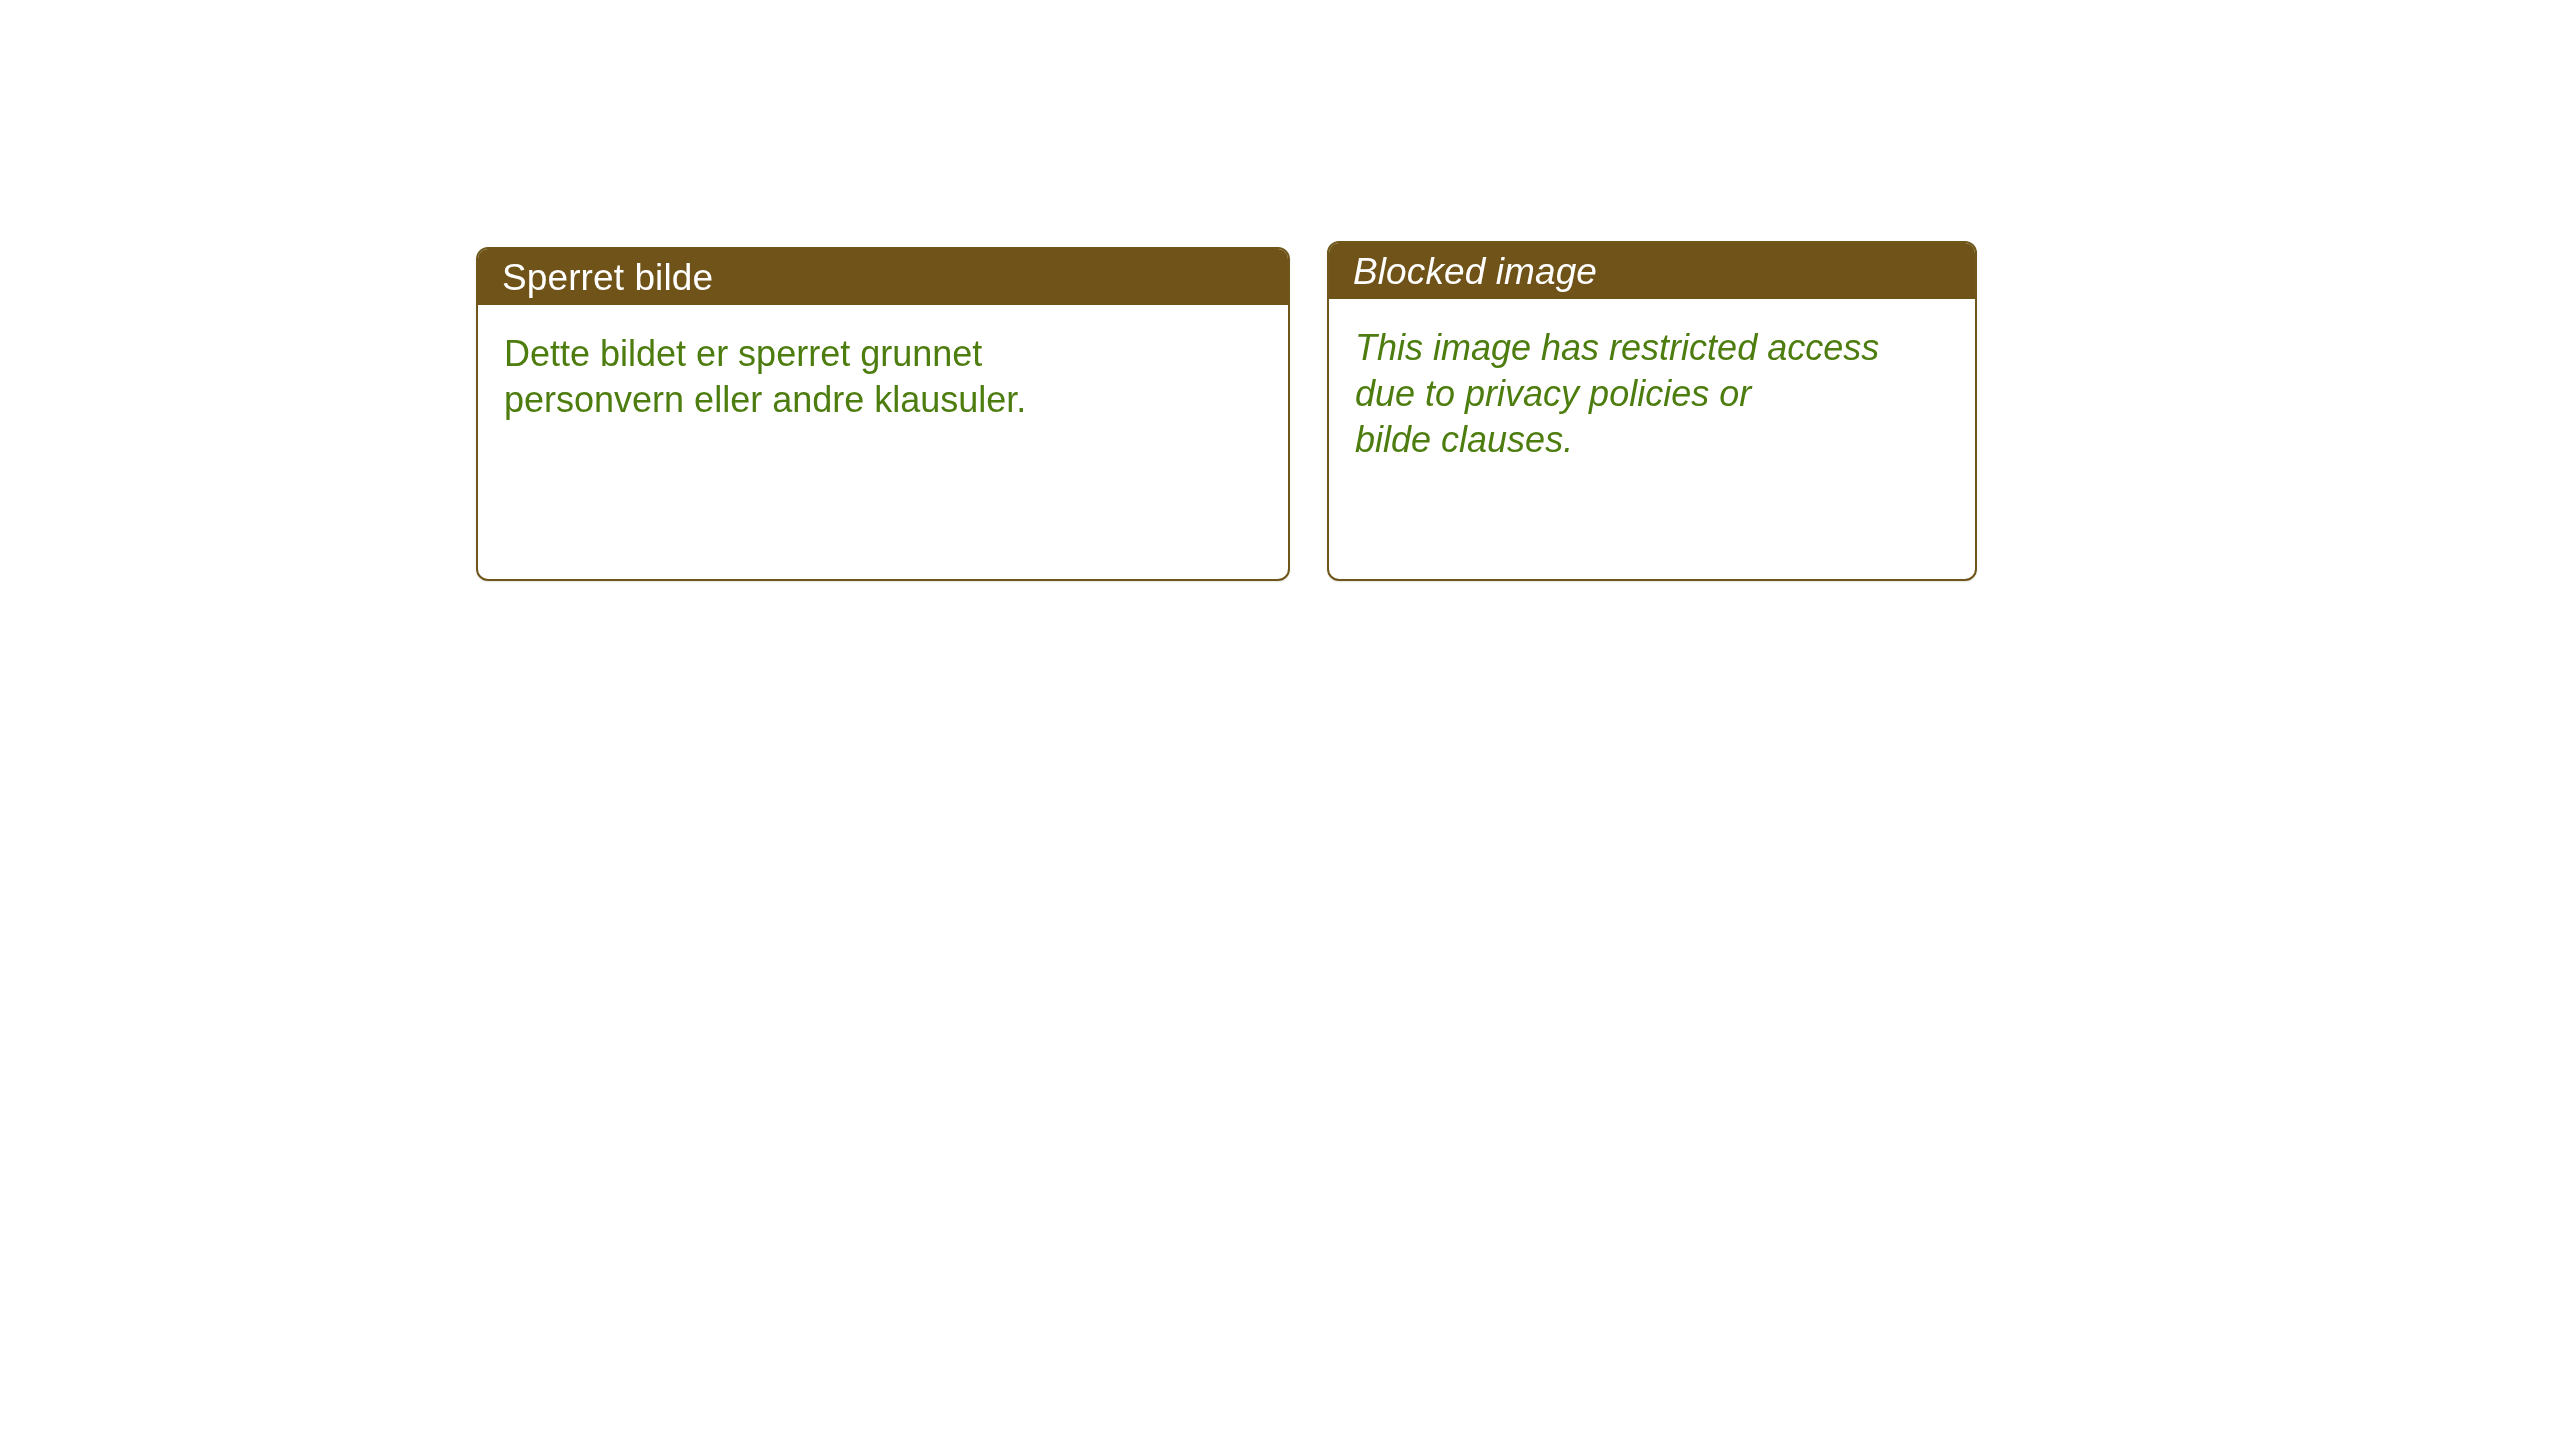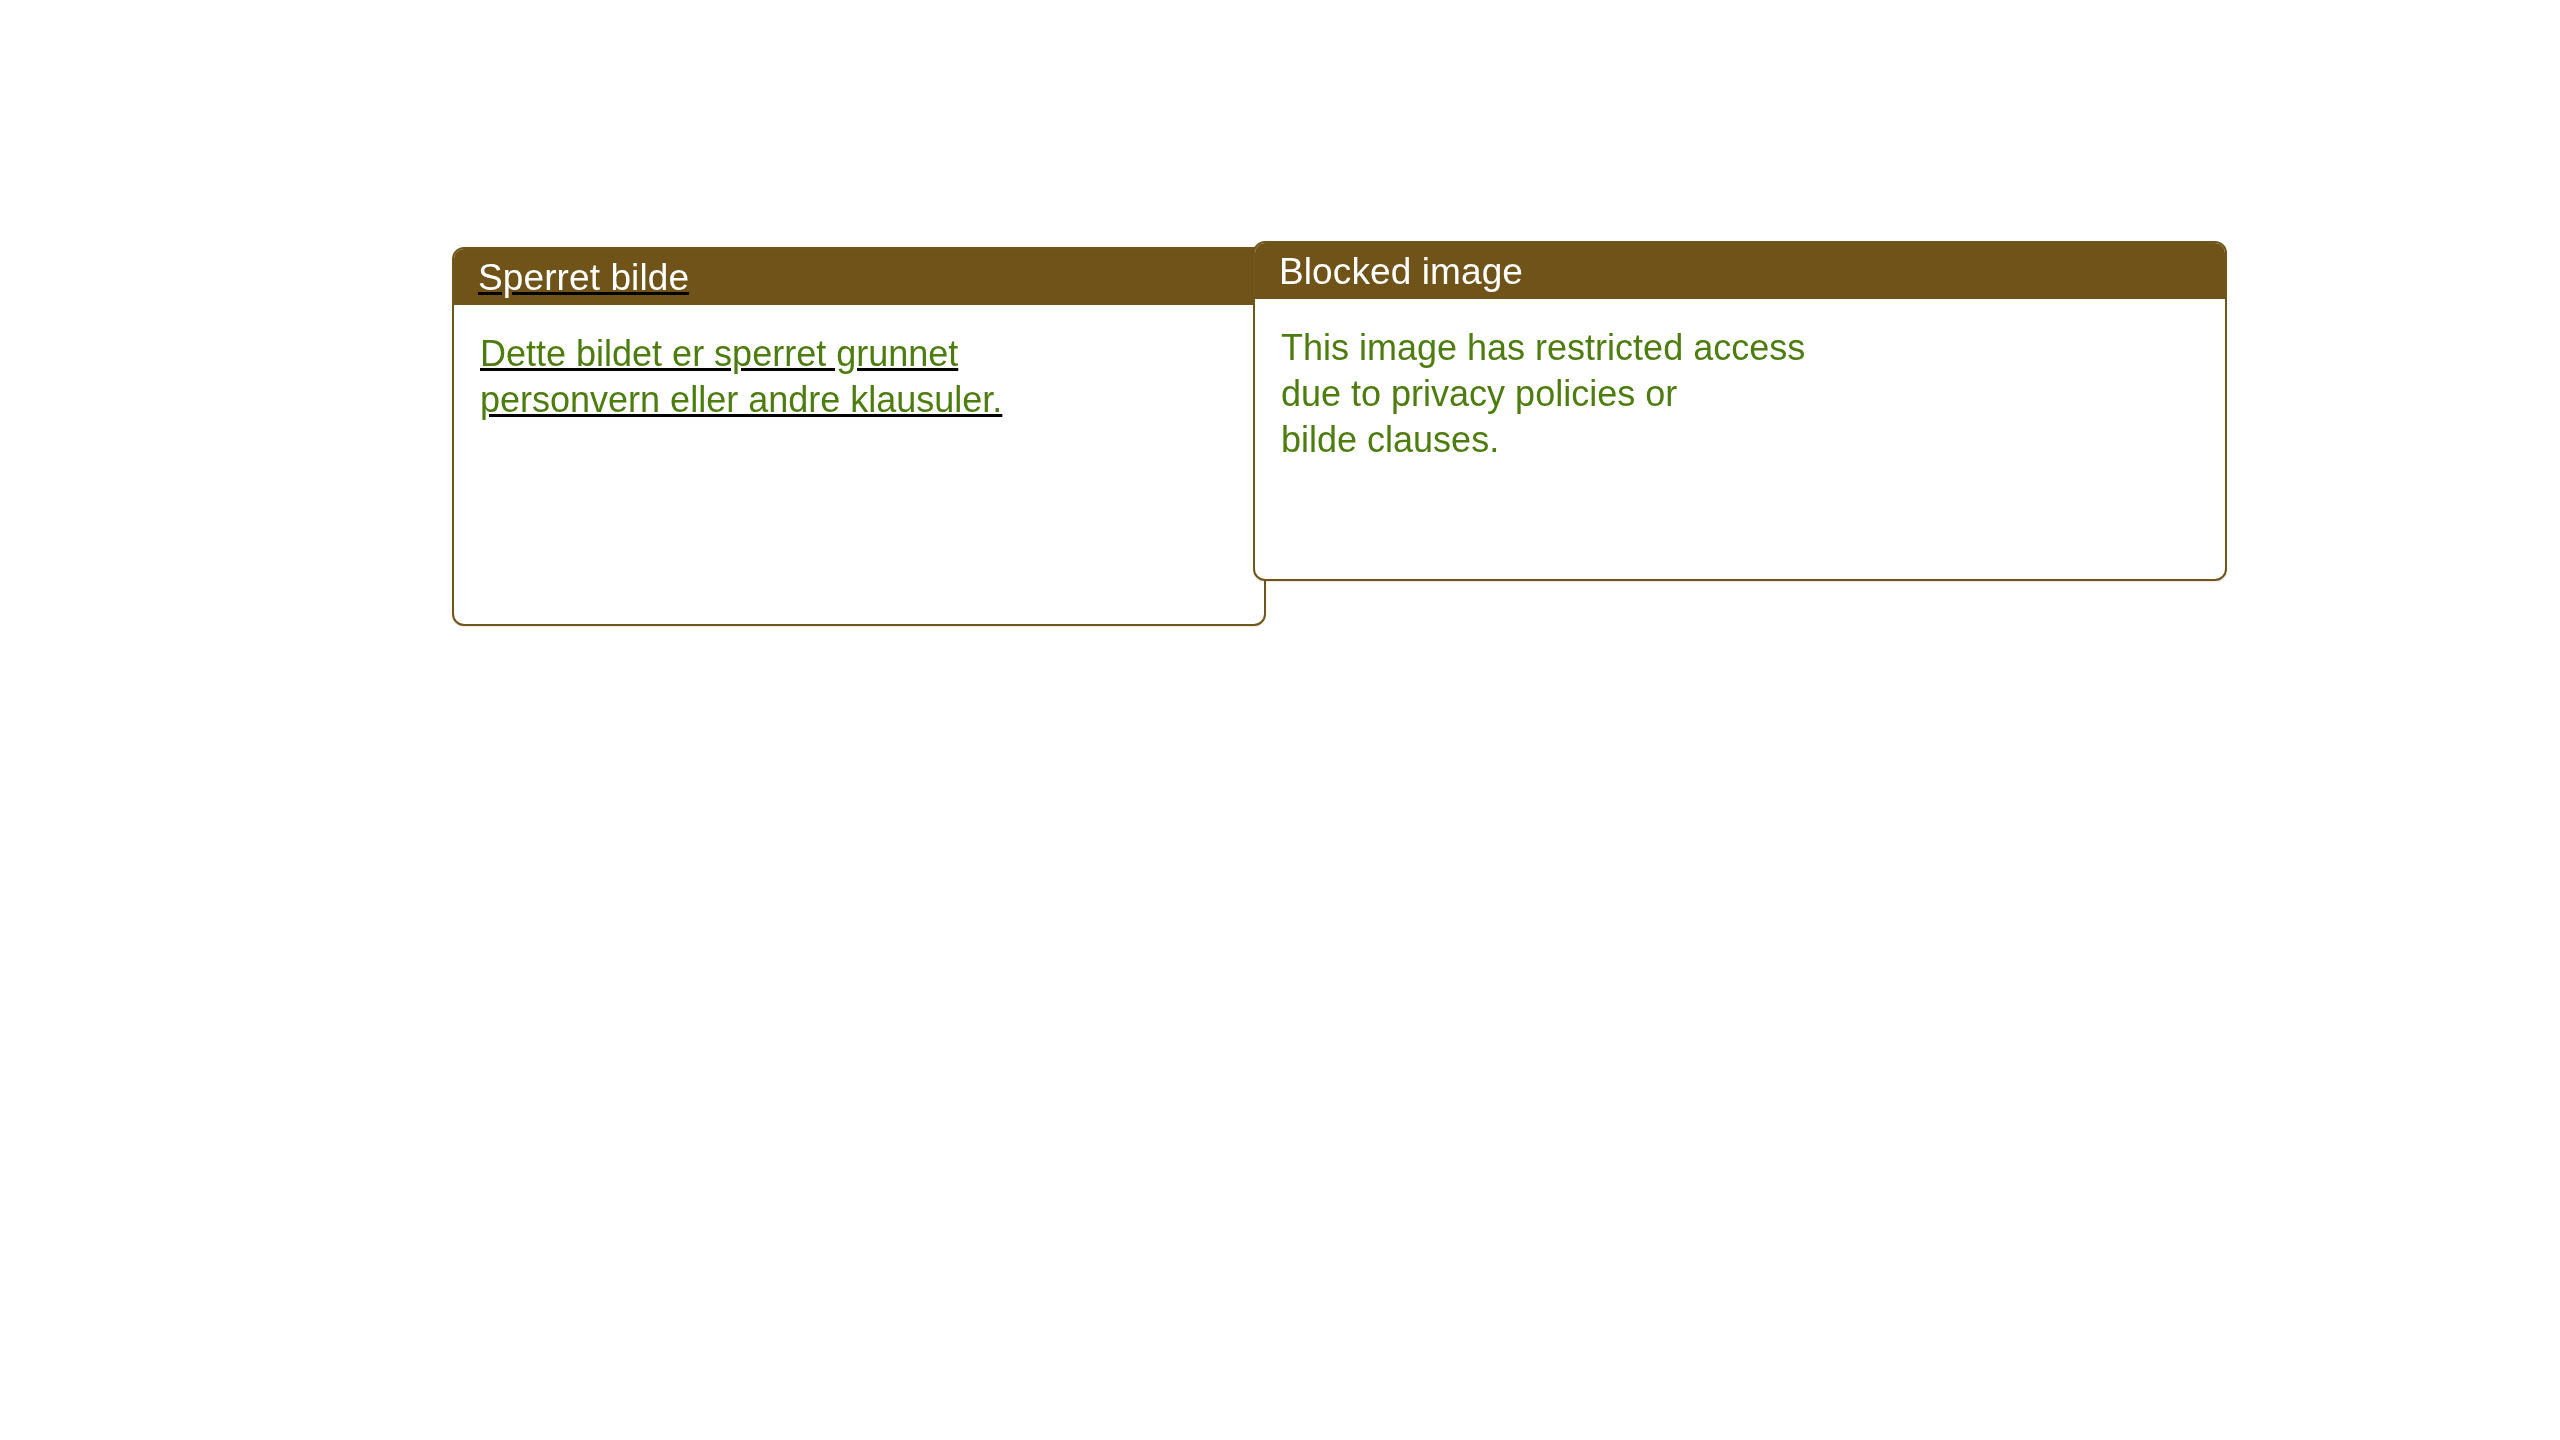--- a/index.html
+++ b/index.html
@@ -46,31 +46,31 @@
     box-sizing: border-box;
     padding: 26px 24px 24px 26px;
     color: #4d7c0f;
     font-size: 36px;
     line-height: 1.28;
     font-weight: 400;
     white-space: pre-line;
   }
   
   #card-no {
-    left: 452px;
+    left: 476px;
     top: 247px;
     width: 814px;
-    height: 379px;
-    text-decoration: underline;
+    height: 334px;
   }
   #card-en {
-    left: 1253px;
+    left: 1327px;
     top: 241px;
-    width: 974px;
+    width: 650px;
     height: 340px;
+    font-style: italic;
   }
 </style>
 </head>
 <body>
 
 <div class="stage">
 
   <div class="notice-card" id="card-no">
     <div class="card-header">Sperret bilde</div>
     <div class="card-body">Dette bildet er sperret grunnet

